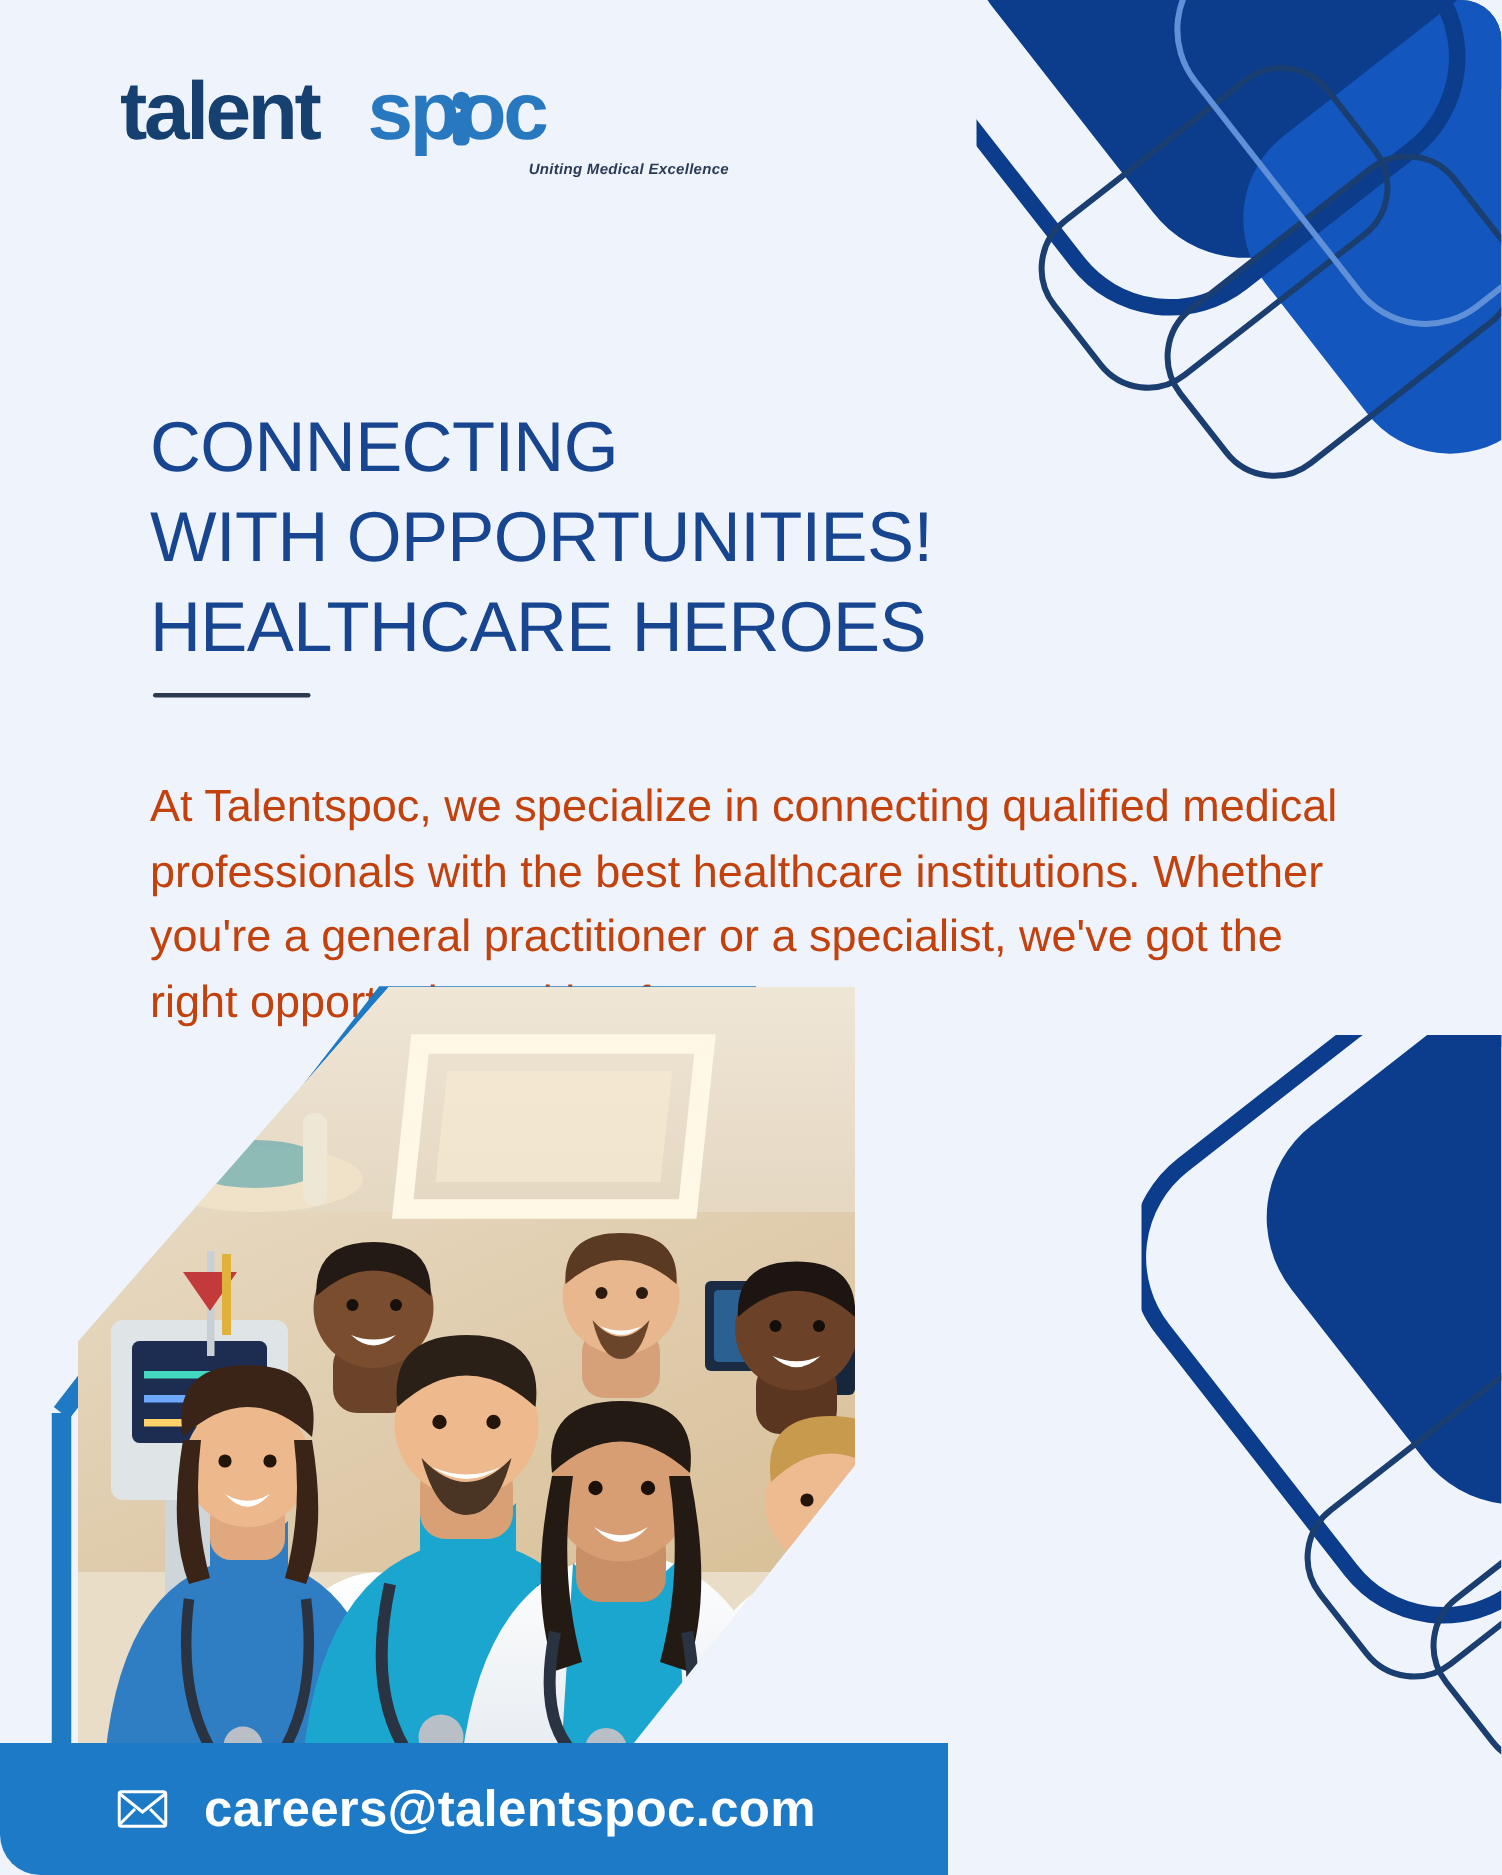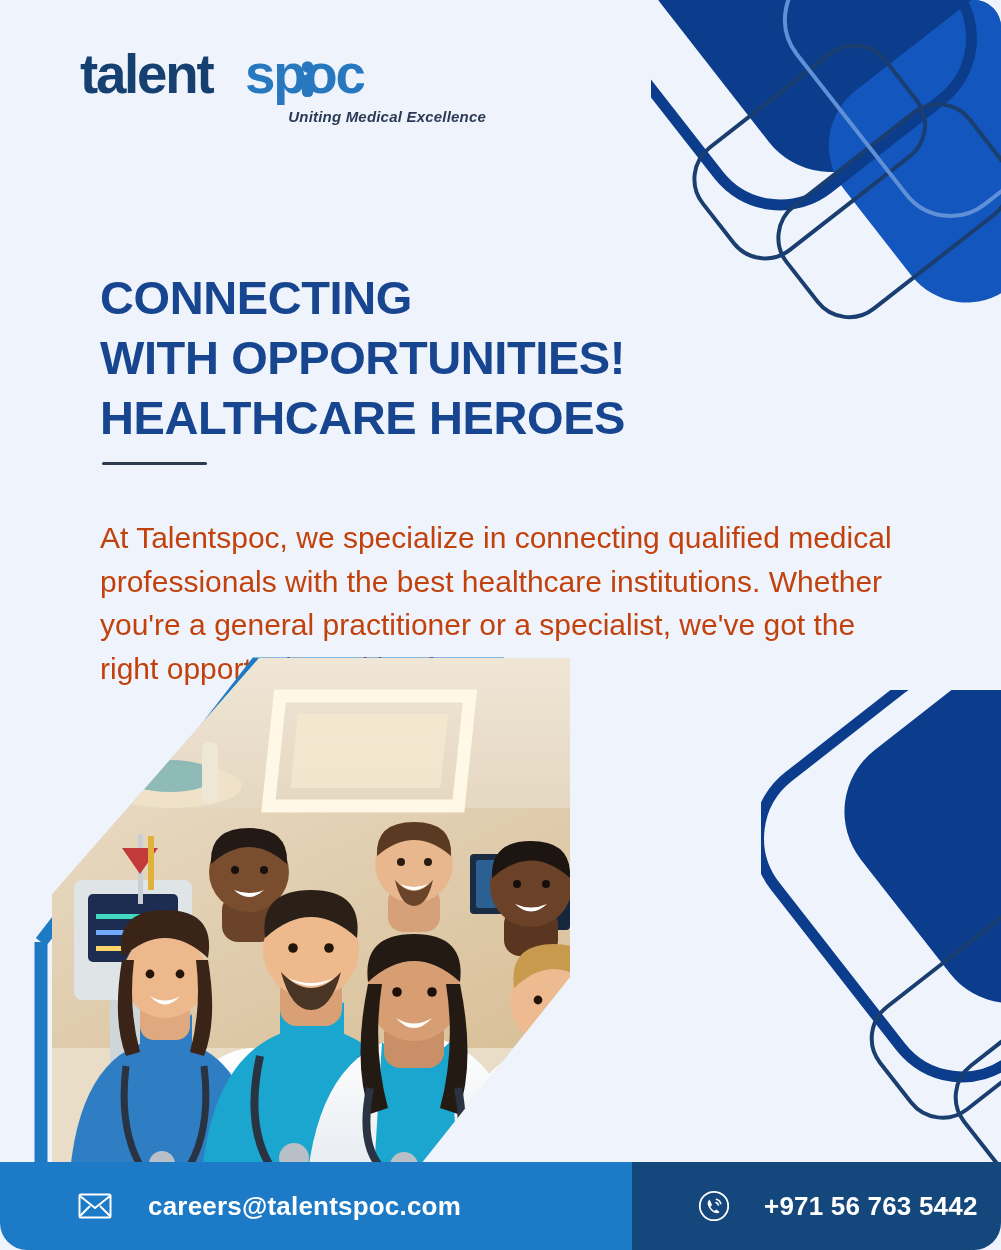--- a/index.html
+++ b/index.html
@@ -14,28 +14,28 @@
   
   .deco{position:absolute;pointer-events:none;}
   .deco-tr{top:-130px;right:-120px;width:470px;height:470px;}
   .deco-br{bottom:40px;right:-190px;width:430px;height:520px;}
 
   
   .logo-wrap{position:absolute;left:80px;top:48px;width:420px;}
   .logo-mark{height:58px;display:block;}
   .logo-tag{
     margin-top:2px;text-align:right;padding-right:14px;
-    font-size:15px;font-weight:bold;font-style:italic;
+    font-size:10px;font-weight:bold;font-style:italic;
     letter-spacing:.2px;color:#2b3a55;
   }
 
   
   .headline{
     position:absolute;left:100px;top:268px;width:700px;
-    color:#17458f;font-weight:bold;font-size:47px;line-height:1.28;
+    color:#17458f;font-weight:normal;font-size:47px;line-height:1.28;
     letter-spacing:-.4px;text-transform:uppercase;
   }
   .headline div{white-space:nowrap;}
 
   .rule{
     position:absolute;left:102px;top:462px;
     width:105px;height:3px;background:#2b3a4f;border-radius:2px;
   }
 
   
@@ -61,21 +61,21 @@
   
   .footer{position:absolute;left:0;bottom:0;width:100%;height:88px;display:flex;}
   .foot-left{
     width:632px;background:#1c7ac6;display:flex;align-items:center;
     padding-left:78px;box-sizing:border-box;gap:24px;
   }
   .foot-right{
     flex:1;background:#14477c;display:flex;align-items:center;
     padding-left:66px;box-sizing:border-box;gap:22px;
   }
-  .foot-text{color:#ffffff;font-size:26px;font-weight:bold;letter-spacing:.2px;white-space:nowrap;margin-left:12px;}
+  .foot-text{color:#ffffff;font-size:34px;font-weight:bold;letter-spacing:.2px;white-space:nowrap;}
   .foot-icon{flex:0 0 auto;display:block;}
 </style>
 </head>
 <body>
 
 <div class="poster">
 
   <svg class="deco deco-tr" viewBox="0 0 470 470">
     <g transform="rotate(-38 235 235)">
       <rect x="120" y="-60" width="320" height="330" rx="78" fill="#0b3d8c"></rect>
@@ -266,24 +266,15 @@
     <div class="foot-left">
       <svg class="foot-icon" width="34" height="26" viewBox="0 0 34 26">
         <rect x="1.5" y="1.5" width="31" height="23" rx="1.5" fill="none" stroke="#ffffff" stroke-width="2"></rect>
         <polyline points="2,3 17,15 32,3" fill="none" stroke="#ffffff" stroke-width="2"></polyline>
         <line x1="2" y1="23" x2="12" y2="13" stroke="#ffffff" stroke-width="2"></line>
         <line x1="32" y1="23" x2="22" y2="13" stroke="#ffffff" stroke-width="2"></line>
       </svg>
       <span class="foot-text">careers@talentspoc.com</span>
     </div>
 
-    <div class="foot-right">
-      <svg class="foot-icon" width="32" height="32" viewBox="0 0 32 32">
-        <circle cx="16" cy="16" r="14.2" fill="none" stroke="#ffffff" stroke-width="1.8"></circle>
-        <path d="M11.5 9.5 q-3.6 3.2 -0.4 8.2 q3.2 5 7.8 5.6 q2 .2 2.6 -1.6 l-3.2 -2.2 l-2 1.6 q-2.6 -1.6 -4 -4.4 l1.8 -1.8 z" fill="#ffffff"></path>
-        <path d="M18.4 9.2 q3.4 .8 4.4 4.4" fill="none" stroke="#ffffff" stroke-width="1.6" stroke-linecap="round"></path>
-        <path d="M18 12.6 q1.8 .5 2.4 2.4" fill="none" stroke="#ffffff" stroke-width="1.6" stroke-linecap="round"></path>
-      </svg>
-      <span class="foot-text">+971 56 763 5442</span>
-    </div>
   </div>
 
 </div>
 
 </body></html>

